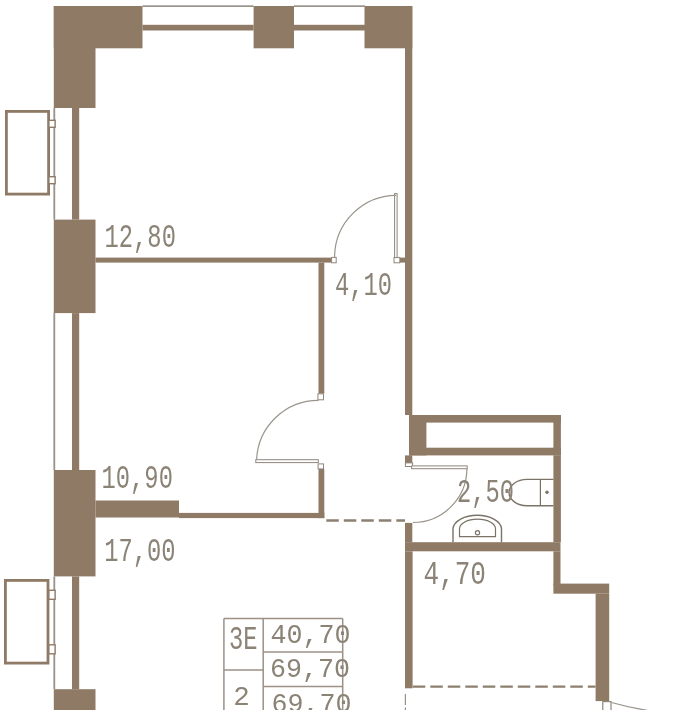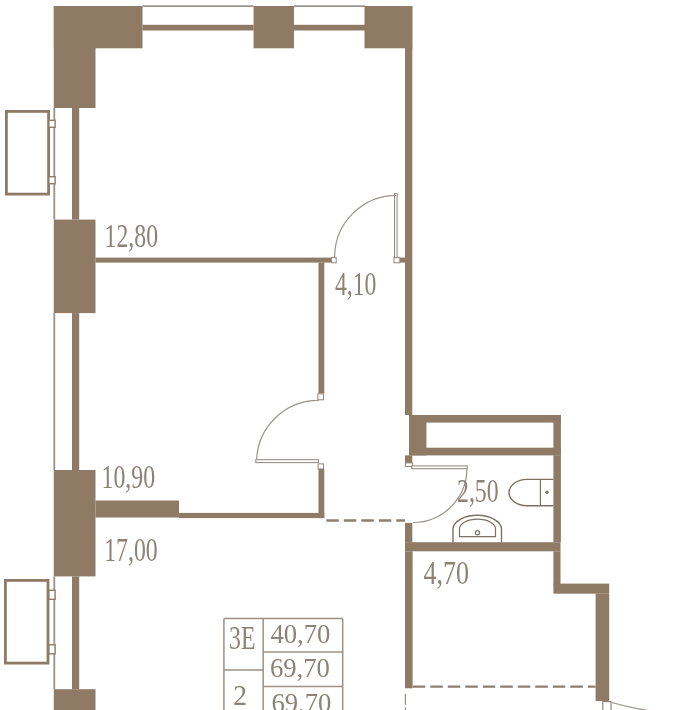--- a/index.html
+++ b/index.html
@@ -1,17 +1,17 @@
 <!DOCTYPE html>
 <html><head>
 <meta charset="utf-8">
 <style>
   html,body{margin:0;padding:0;background:#ffffff;}
   #plan{position:relative;width:664px;height:710px;overflow:hidden;background:#ffffff;
-        font-family:Liberation Serif, serif;text-align:center;}
+        font-family:Liberation Mono, monospace;text-align:center;}
   svg{display:block;}
 </style>
 </head>
 <body>
 <div id="plan">
 <svg width="696" height="710" viewBox="0 0 696 710">
 
 <rect x="53.8" y="6" width="88.7" height="42.3" fill="#8f7a66"></rect>
 
 <rect x="253.6" y="6" width="40.4" height="42.3" fill="#8f7a66"></rect>

